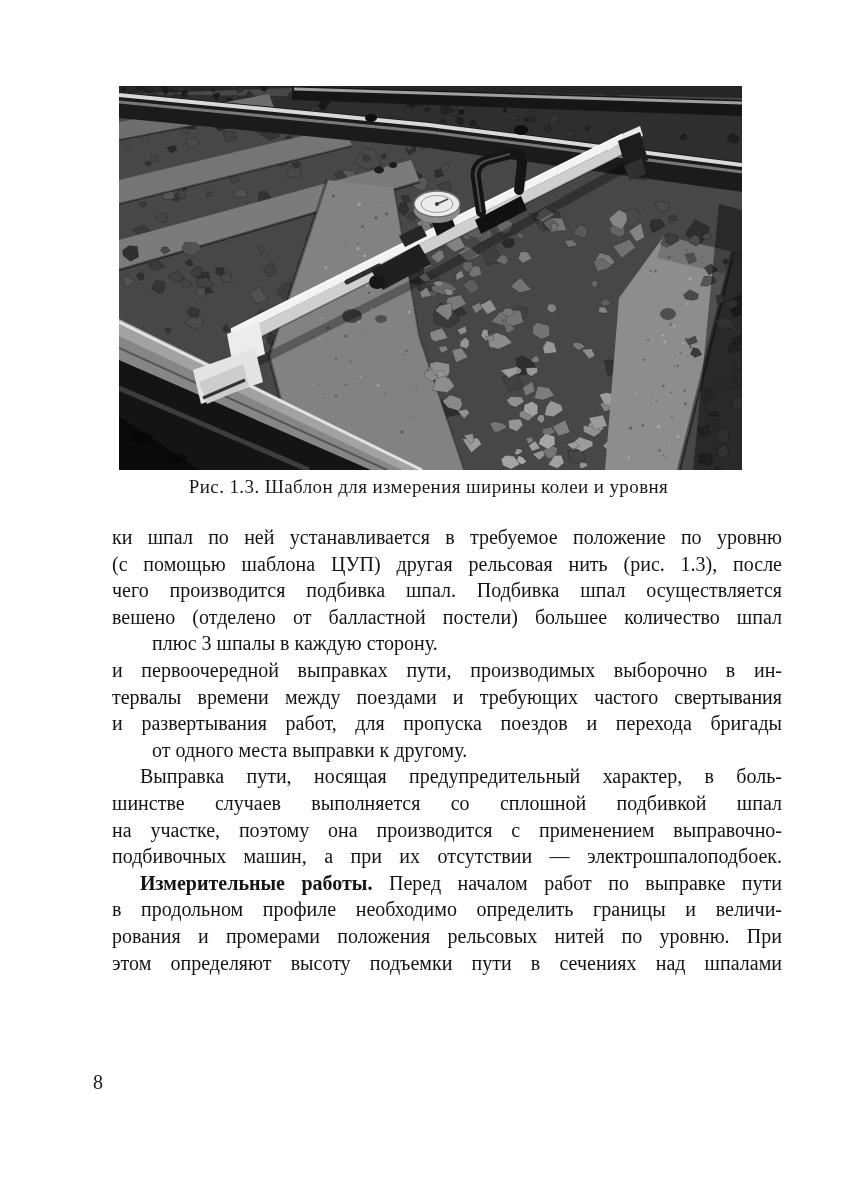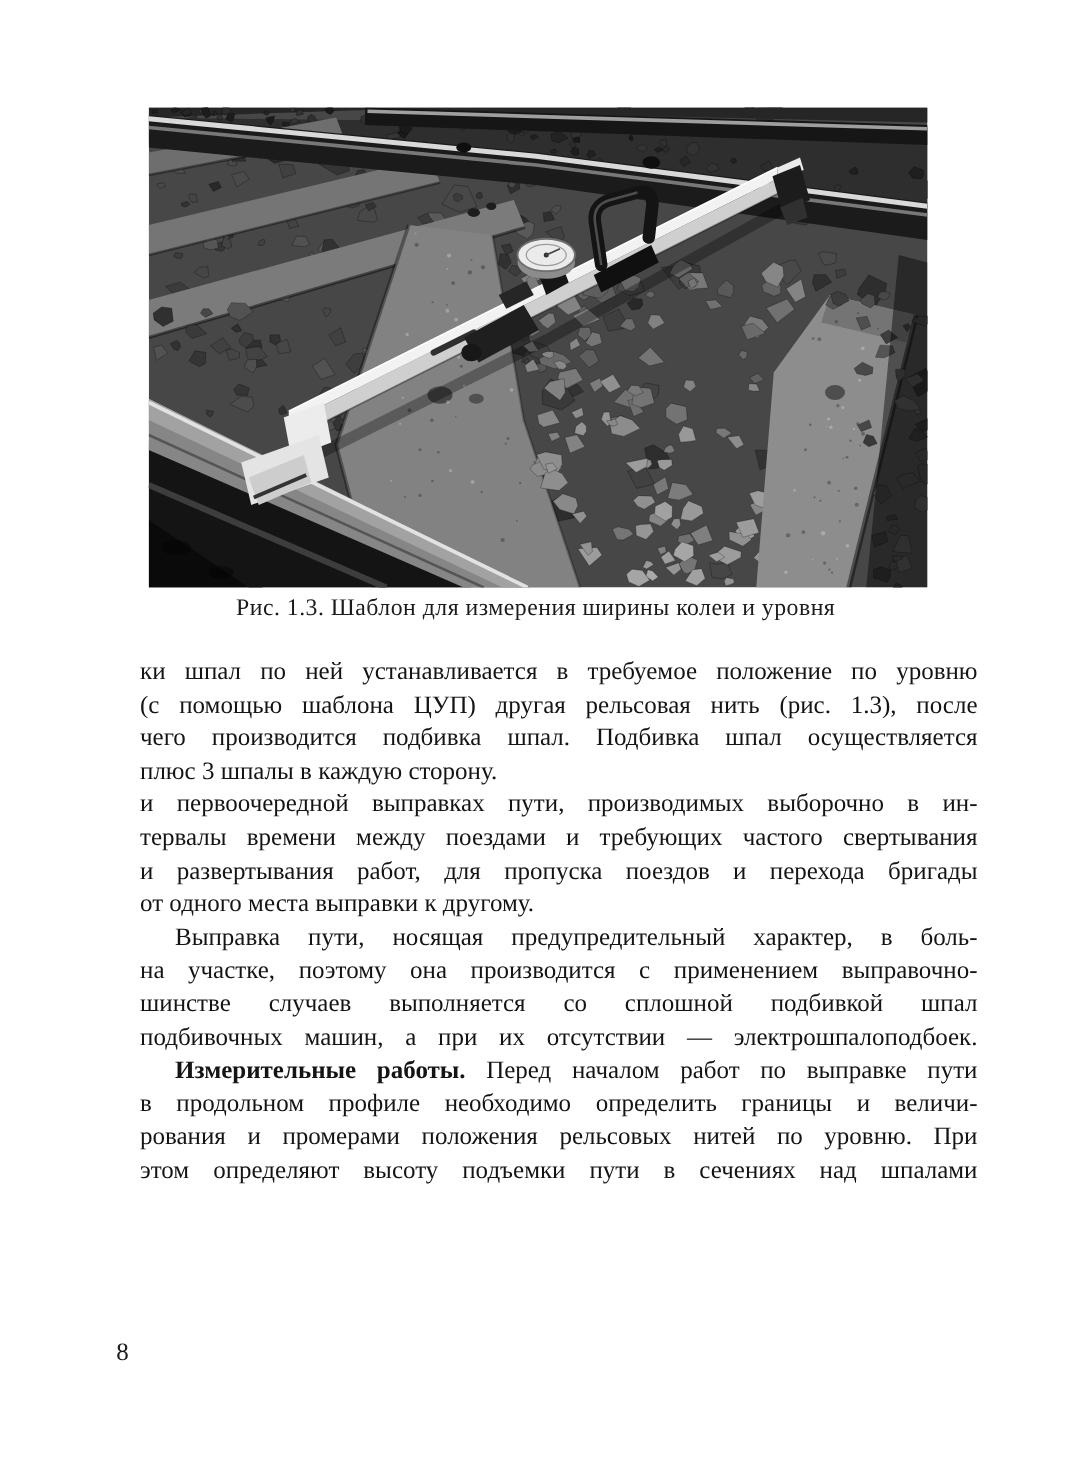--- a/index.html
+++ b/index.html
@@ -6,21 +6,21 @@
   .page{position:relative;width:857px;height:1182px;background:#ffffff;overflow:hidden;
         font-family:"Liberation Serif","DejaVu Serif",serif;color:#141414;padding-left:14px;}
   .photo{position:absolute;left:119px;top:86px;width:623px;height:384px;}
   .photo svg{display:block;width:100%;height:100%;}
   .caption{position:absolute;left:0;top:476px;width:857px;text-align:center;
            font-size:19px;letter-spacing:0.4px;color:#1b1b1b;}
   .bodytext{position:absolute;left:112px;top:524px;width:670px;
             font-size:20px;line-height:26.6px;color:#141414;}
   .para{margin:0;}
   .ln{text-align:justify;text-align-last:justify;-moz-text-align-last:justify;}
-  .ln.last{text-align-last:auto;-moz-text-align-last:auto;}
+  .ln.last{text-align-last:auto;margin-left:40px;-moz-text-align-last:auto;}
   .ln.ind{text-indent:28px;}
   .pagenum{position:absolute;left:93px;top:1071px;font-size:20px;color:#1b1b1b;}
 </style>
 </head>
 <body>
 
 <div class="page">
 
   <figure class="photo" style="margin:0">
     <svg id="photo-svg" viewBox="0 0 623 384" preserveAspectRatio="none" xmlns="http://www.w3.org/2000/svg">
@@ -609,32 +609,33 @@
     </svg>
   </figure>
 
   <div class="caption">Рис. 1.3. Шаблон для измерения ширины колеи и уровня</div>
 
   <div class="bodytext">
     <div class="para">
       <div class="ln">ки шпал по ней устанавливается в требуемое положение по уровню</div>
       <div class="ln">(с помощью шаблона ЦУП) другая рельсовая нить (рис. 1.3), после</div>
       <div class="ln">чего производится подбивка шпал. Подбивка шпал осуществляется</div>
+      <div class="ln">вешено (отделено от балластной постели) большее количество шпал</div>
       <div class="ln last">плюс 3 шпалы в каждую сторону.</div>
     </div>
     <div class="para">
       <div class="ln">и первоочередной выправках пути, производимых выборочно в ин-</div>
       <div class="ln">тервалы времени между поездами и требующих частого свертывания</div>
       <div class="ln">и развертывания работ, для пропуска поездов и перехода бригады</div>
       <div class="ln last">от одного места выправки к другому.</div>
     </div>
     <div class="para">
       <div class="ln ind">Выправка пути, носящая предупредительный характер, в боль-</div>
+      <div class="ln">шинстве случаев выполняется со сплошной подбивкой шпал</div>
       <div class="ln">на участке, поэтому она производится с применением выправочно-</div>
-      <div class="ln">шинстве случаев выполняется со сплошной подбивкой шпал</div>
       <div class="ln">подбивочных машин, а при их отсутствии — электрошпалоподбоек.</div>
     </div>
     <div class="para">
       <div class="ln ind"><b>Измерительные работы.</b><span> Перед началом работ по выправке пути</span></div>
       <div class="ln">в продольном профиле необходимо определить границы и величи-</div>
       <div class="ln">рования и промерами положения рельсовых нитей по уровню. При</div>
       <div class="ln">этом определяют высоту подъемки пути в сечениях над шпалами</div>
     </div>
   </div>
 

